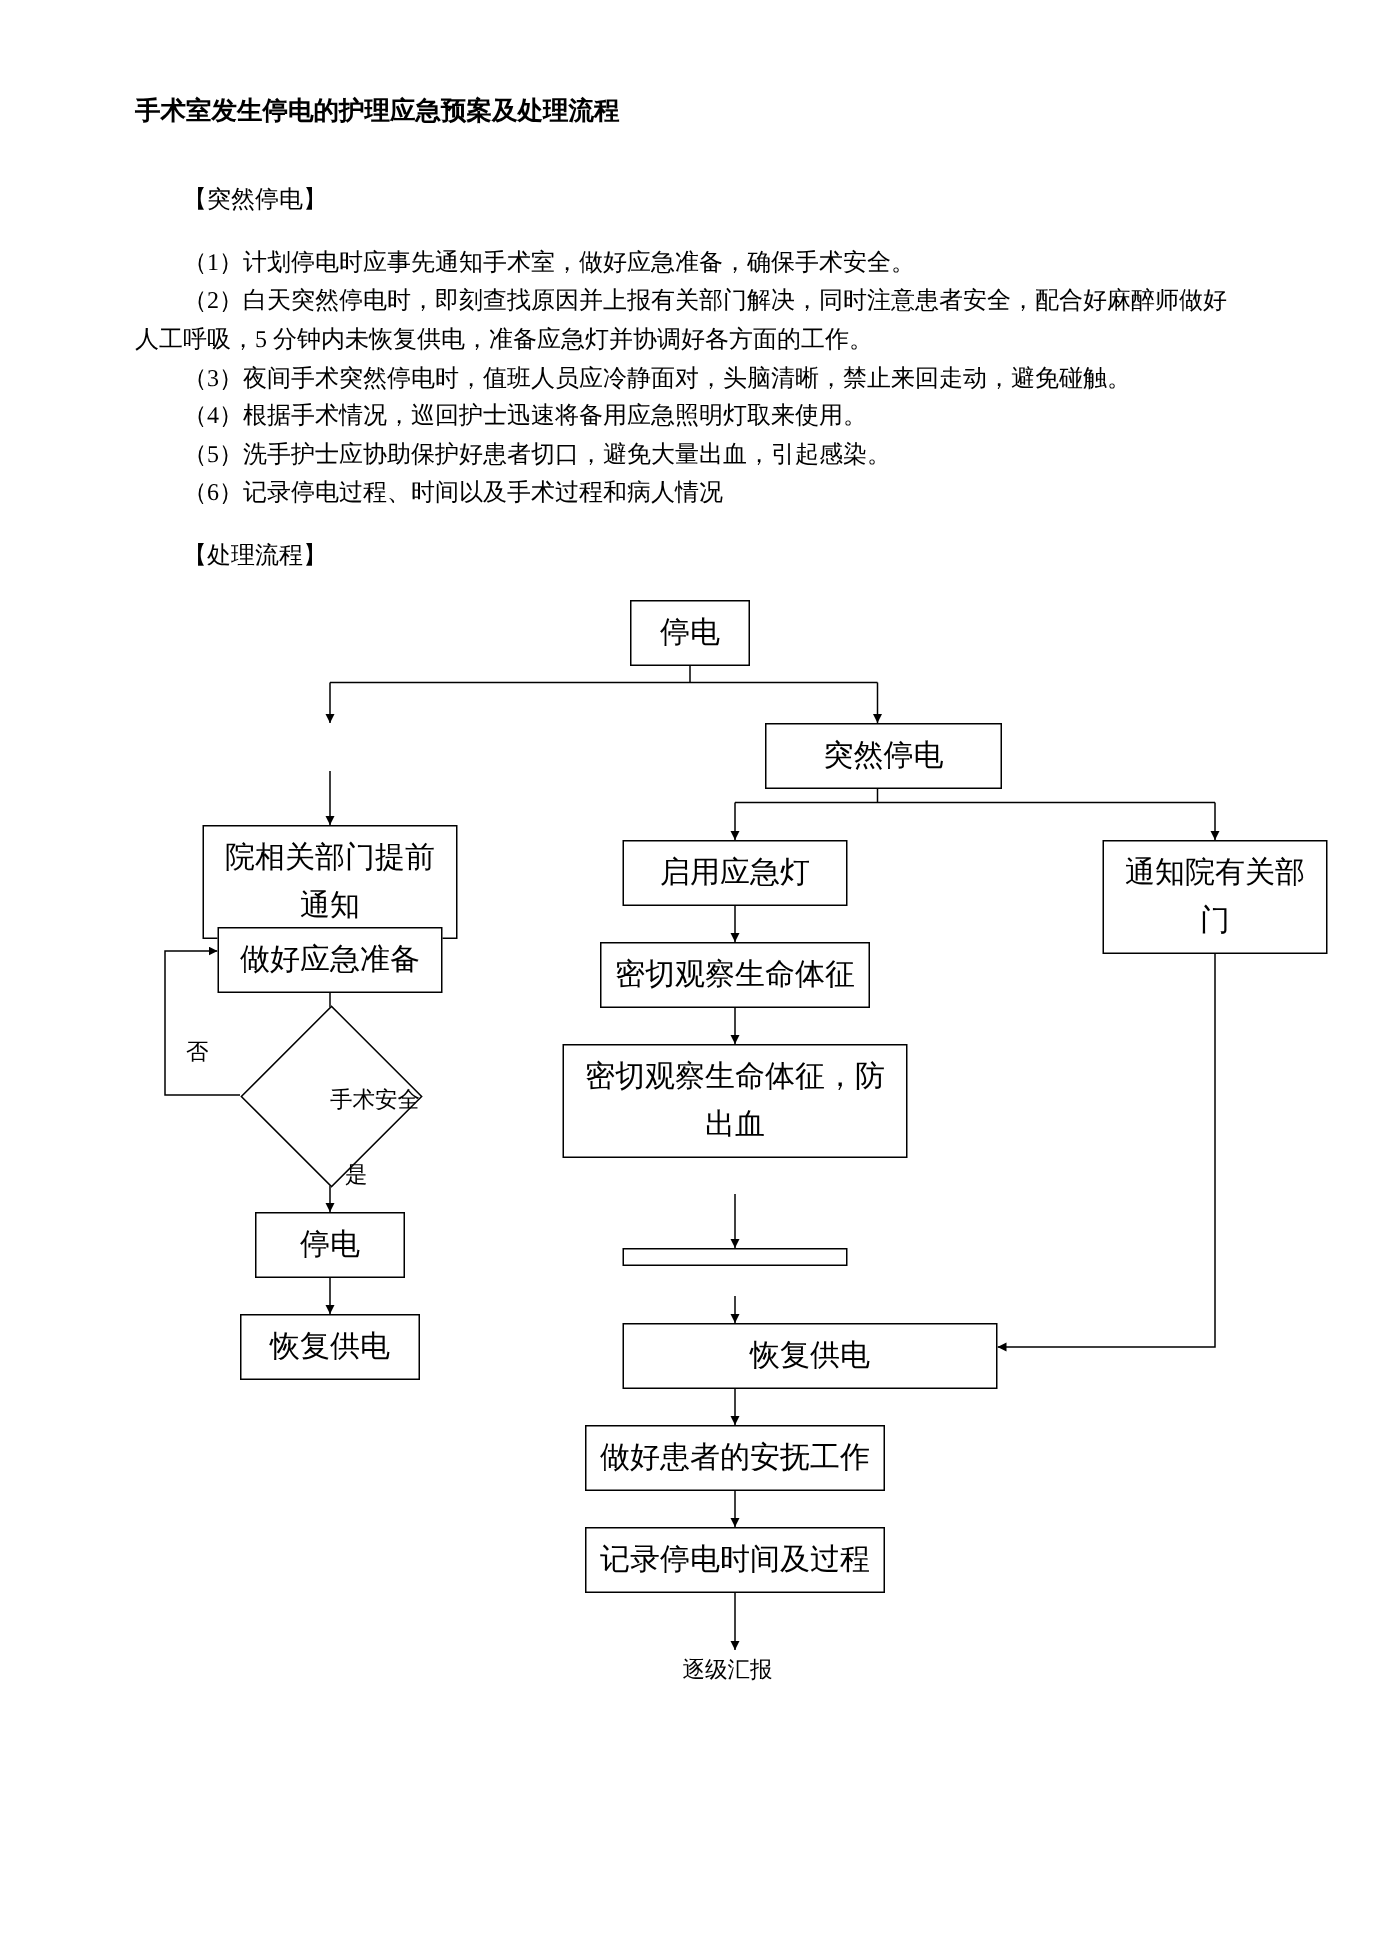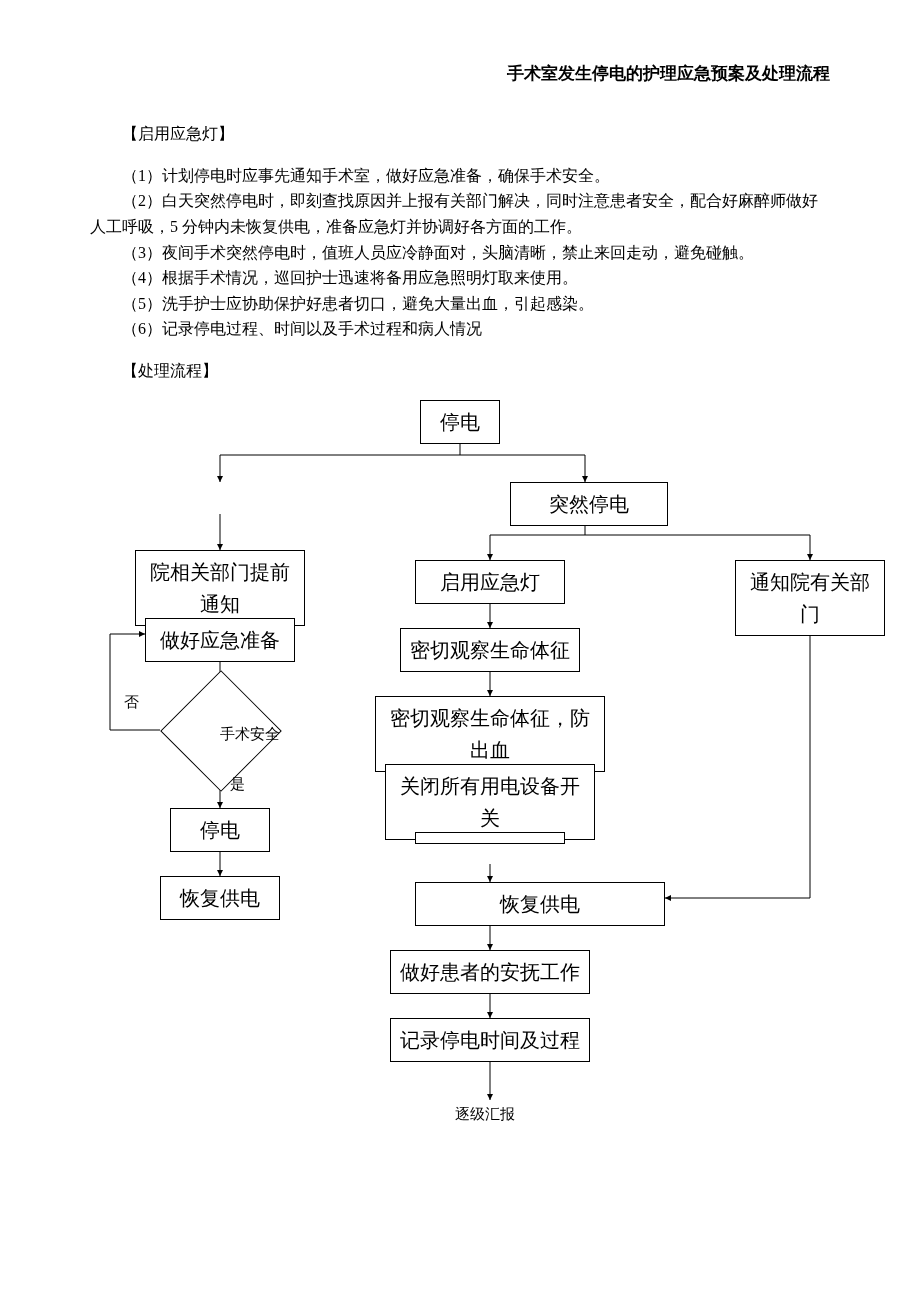--- a/index.html
+++ b/index.html
@@ -7,21 +7,21 @@
     font-size: 16px;
     line-height: 1.6;
     margin: 0;
     padding: 60px 90px;
     background: #fff;
     color: #000;
     width: 920px;
     box-sizing: border-box;
   }
   .title {
-    text-align: right;
+    text-align: left;
     font-weight: bold;
     font-size: 17px;
     margin-bottom: 34px;
   }
   .section-head {
     text-indent: 2em;
   }
   .para {
     text-indent: 2em;
     margin: 0;
@@ -73,21 +73,21 @@
   }
   .arrow {
     marker-end: url(#ah);
   }
 </style>
 </head>
 <body>
 
 <div class="title">手术室发生停电的护理应急预案及处理流程</div>
 
-<p class="section-head">【启用应急灯】</p>
+<p class="section-head">【突然停电】</p>
 <p class="para">（1）计划停电时应事先通知手术室，做好应急准备，确保手术安全。</p>
 <p class="para">（2）白天突然停电时，即刻查找原因并上报有关部门解决，同时注意患者安全，配合好麻醉师做好人工呼吸，5 分钟内未恢复供电，准备应急灯并协调好各方面的工作。</p>
 <p class="para">（3）夜间手术突然停电时，值班人员应冷静面对，头脑清晰，禁止来回走动，避免碰触。</p>
 <p class="para">（4）根据手术情况，巡回护士迅速将备用应急照明灯取来使用。</p>
 <p class="para">（5）洗手护士应协助保护好患者切口，避免大量出血，引起感染。</p>
 <p class="para">（6）记录停电过程、时间以及手术过程和病人情况</p>
 <p class="section-head">【处理流程】</p>
 
 <div class="flowchart">
 <svg class="lines" viewBox="0 0 740 780">
@@ -137,19 +137,18 @@
 <div class="lbl" style="left:34px;top:290px">否</div>
 <div class="lbl" style="left:140px;top:372px">是</div>
 <div class="box" style="left:80px;top:408px;width:100px">停电</div>
 <div class="box" style="left:70px;top:476px;width:120px">恢复供电</div>
 
 <div class="box" style="left:420px;top:82px;width:158px">突然停电</div>
 <div class="box" style="left:325px;top:160px;width:150px">启用应急灯</div>
 <div class="box" style="left:645px;top:160px;width:150px">通知院有关部门</div>
 <div class="box" style="left:310px;top:228px;width:180px">密切观察生命体征</div>
 <div class="box" style="left:285px;top:296px;width:230px">密切观察生命体征，防出血</div>
-<div class="box" style="left:295px;top:364px;width:210px">关闭所有用电设备开关</div>
 <div class="box" style="left:325px;top:432px;width:150px"></div>
 <div class="box" style="left:325px;top:482px;width:250px">恢复供电</div>
 <div class="box" style="left:300px;top:550px;width:200px">做好患者的安抚工作</div>
 <div class="box" style="left:300px;top:618px;width:200px">记录停电时间及过程</div>
 <div class="lbl" style="left:365px;top:702px">逐级汇报</div>
 </div>
 
 </body></html>

